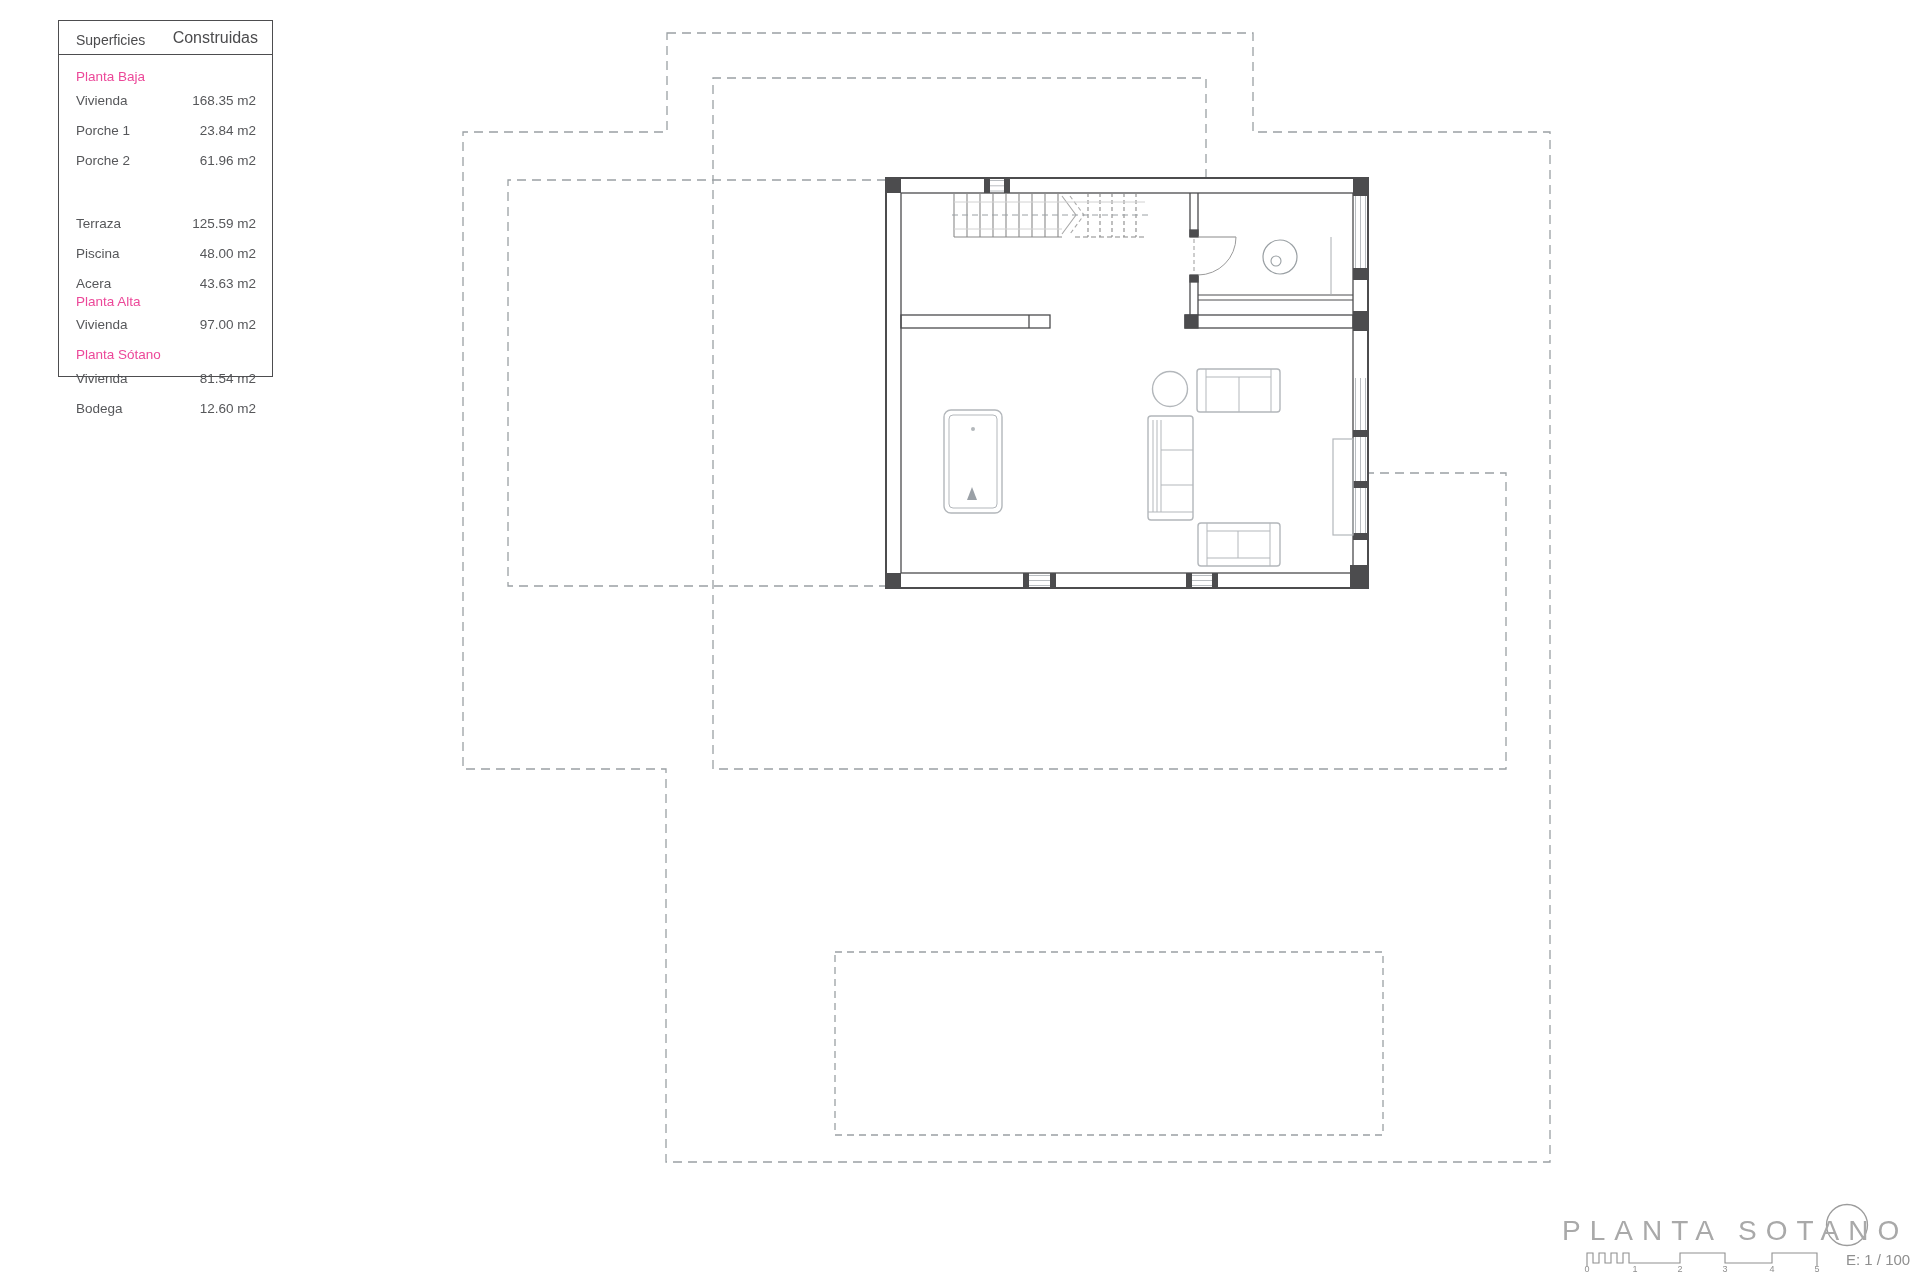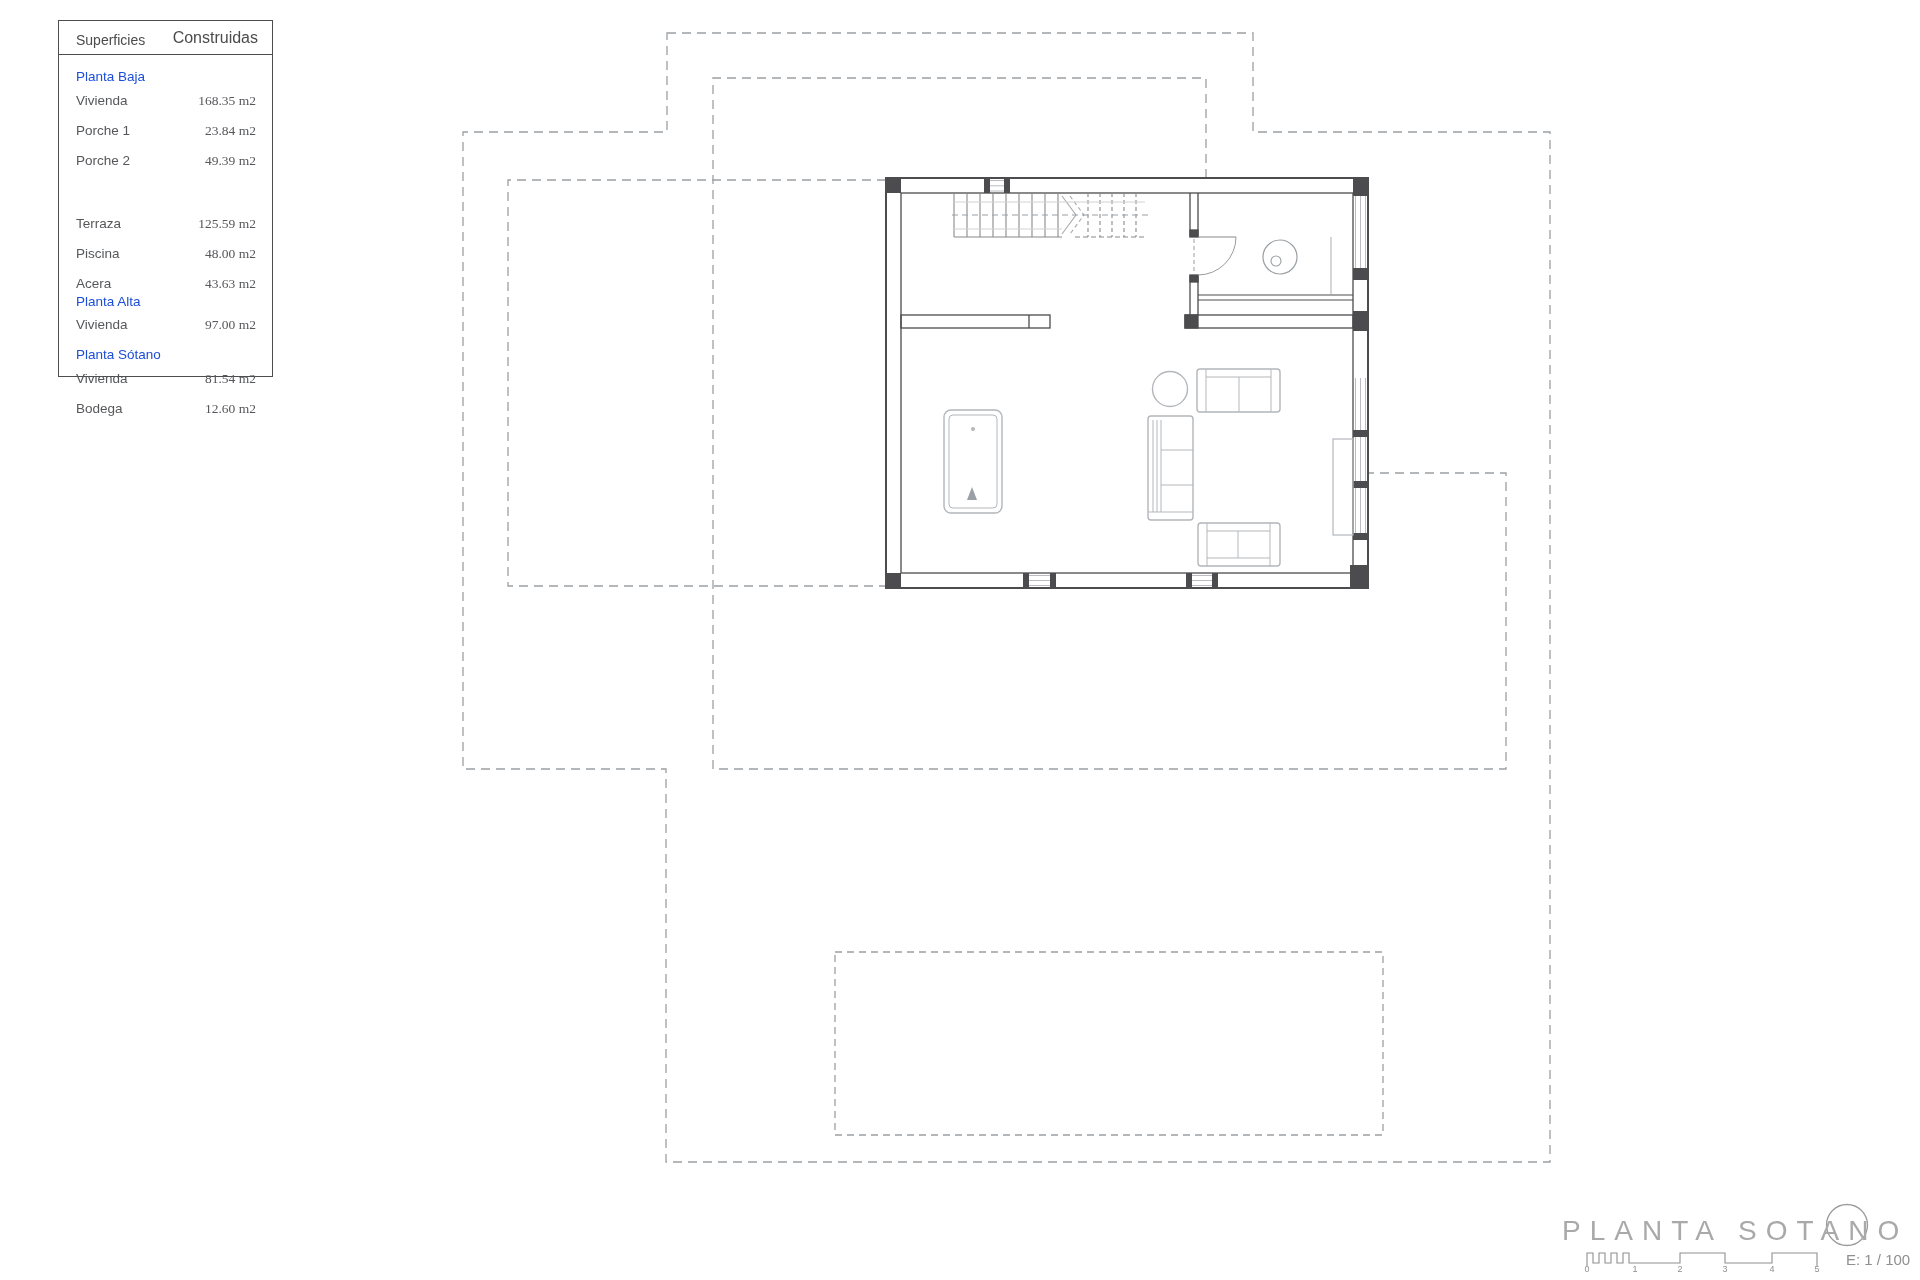--- a/index.html
+++ b/index.html
@@ -9,22 +9,22 @@
 
   
   .legend{position:absolute;left:58px;top:20px;width:215px;height:357px;
     border:1.5px solid #4d4d4f;background:#fff;box-sizing:border-box;}
   .legend-header{display:flex;justify-content:space-between;align-items:flex-end;
     padding:8px 14px 6px 17px;border-bottom:1.3px solid #4d4d4f;color:#4b4b4d;}
   .legend-header .h1{font-size:14px;}
   .legend-header .h2{font-size:16px;padding-bottom:1px;}
   .legend-body{padding:0 16px 0 17px;font-size:13.5px;color:#56575a;}
   .lg-row{display:flex;justify-content:space-between;line-height:17px;white-space:nowrap;margin-top:13px;}
-  .lg-row .val{text-align:right;font-family:Liberation Serif, serif;}
-  .sec{color:#1d4ed8;}
+  .lg-row .val{text-align:right;}
+  .sec{color:#ec4899;}
   .r0{margin-top:13px}.r1{margin-top:7px}.r4{height:20px}
   .r8{margin-top:1px}.r9{margin-top:6px}.r10{}.r11{margin-top:7px}
 
   
   .plan-title{position:absolute;left:1562px;top:1215px;font-size:28px;
     letter-spacing:9px;color:#a9a9a9;white-space:nowrap;}
   .scale-e{position:absolute;left:1846px;top:1251px;font-size:15px;color:#8f8f8f;white-space:nowrap;}
   .tick{position:absolute;top:1264px;font-size:9px;color:#8f8f8f;width:10px;margin-left:-5px;text-align:center;}
   .t0{left:1587px}.t1{left:1635px}.t2{left:1680px}.t3{left:1725px}.t4{left:1772px}.t5{left:1817px}
 </style>
@@ -161,21 +161,21 @@
       <div class="lg-row r1">
         <span class="lbl">Vivienda</span>
         <span class="val">168.35 m2</span>
       </div>
       <div class="lg-row">
         <span class="lbl">Porche 1</span>
         <span class="val">23.84 m2</span>
       </div>
       <div class="lg-row">
         <span class="lbl">Porche 2</span>
-        <span class="val">49.39 m2</span>
+        <span class="val">61.96 m2</span>
       </div>
       <div class="lg-row r4"></div>
       <div class="lg-row">
         <span class="lbl">Terraza</span>
         <span class="val">125.59 m2</span>
       </div>
       <div class="lg-row">
         <span class="lbl">Piscina</span>
         <span class="val">48.00 m2</span>
       </div>

